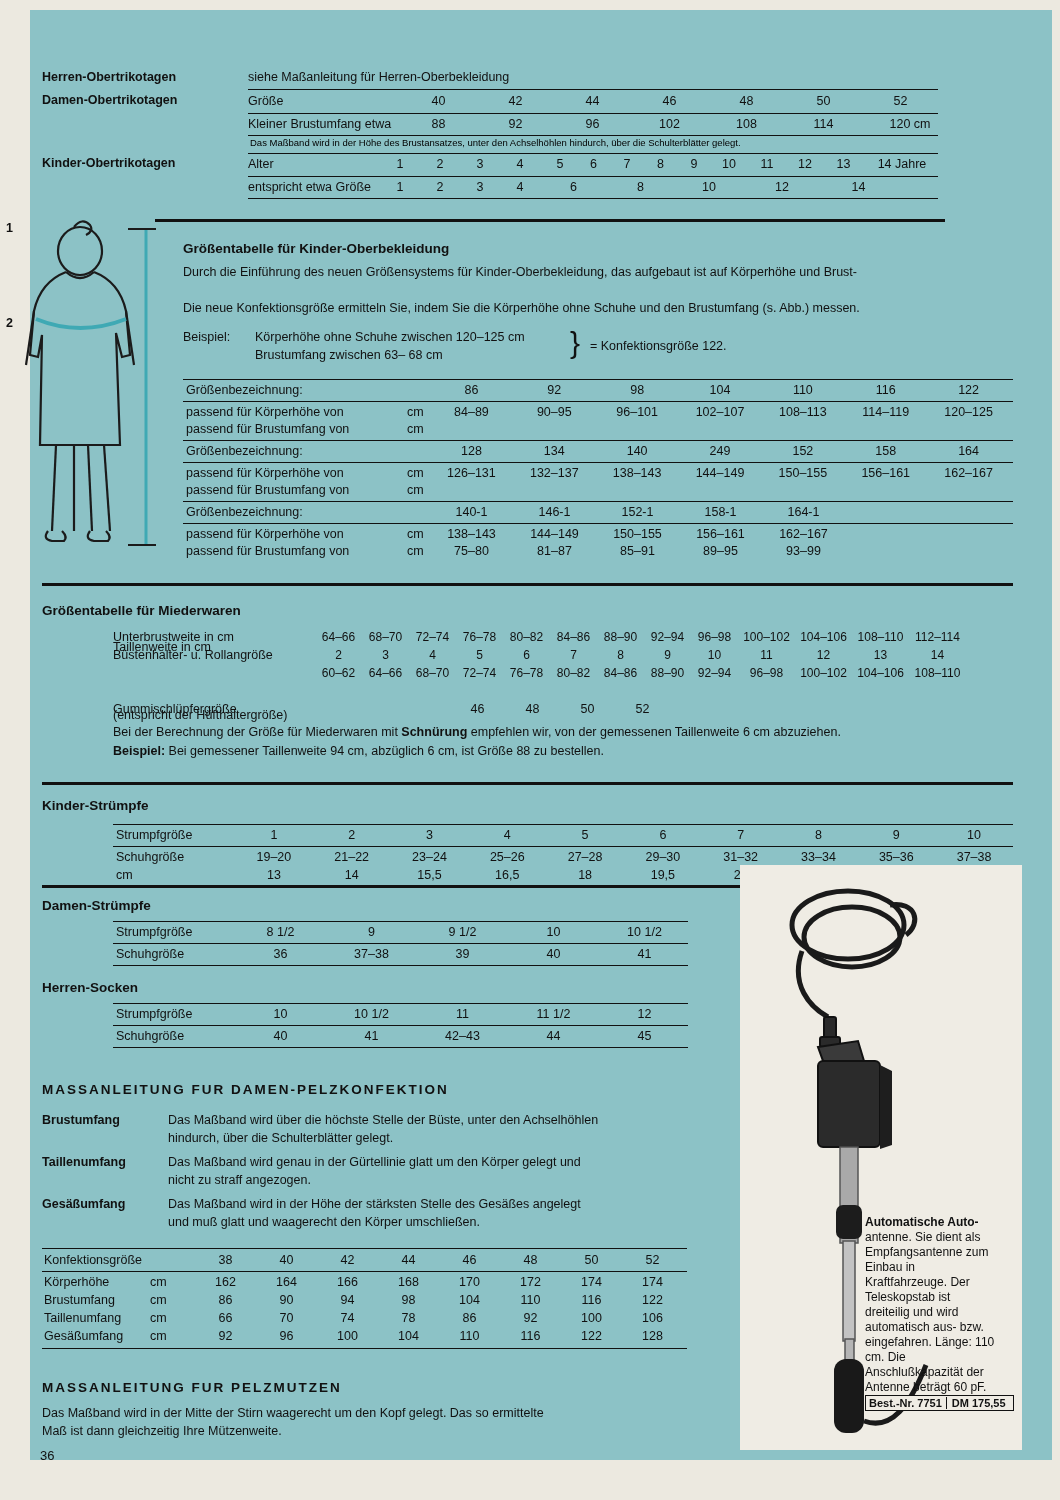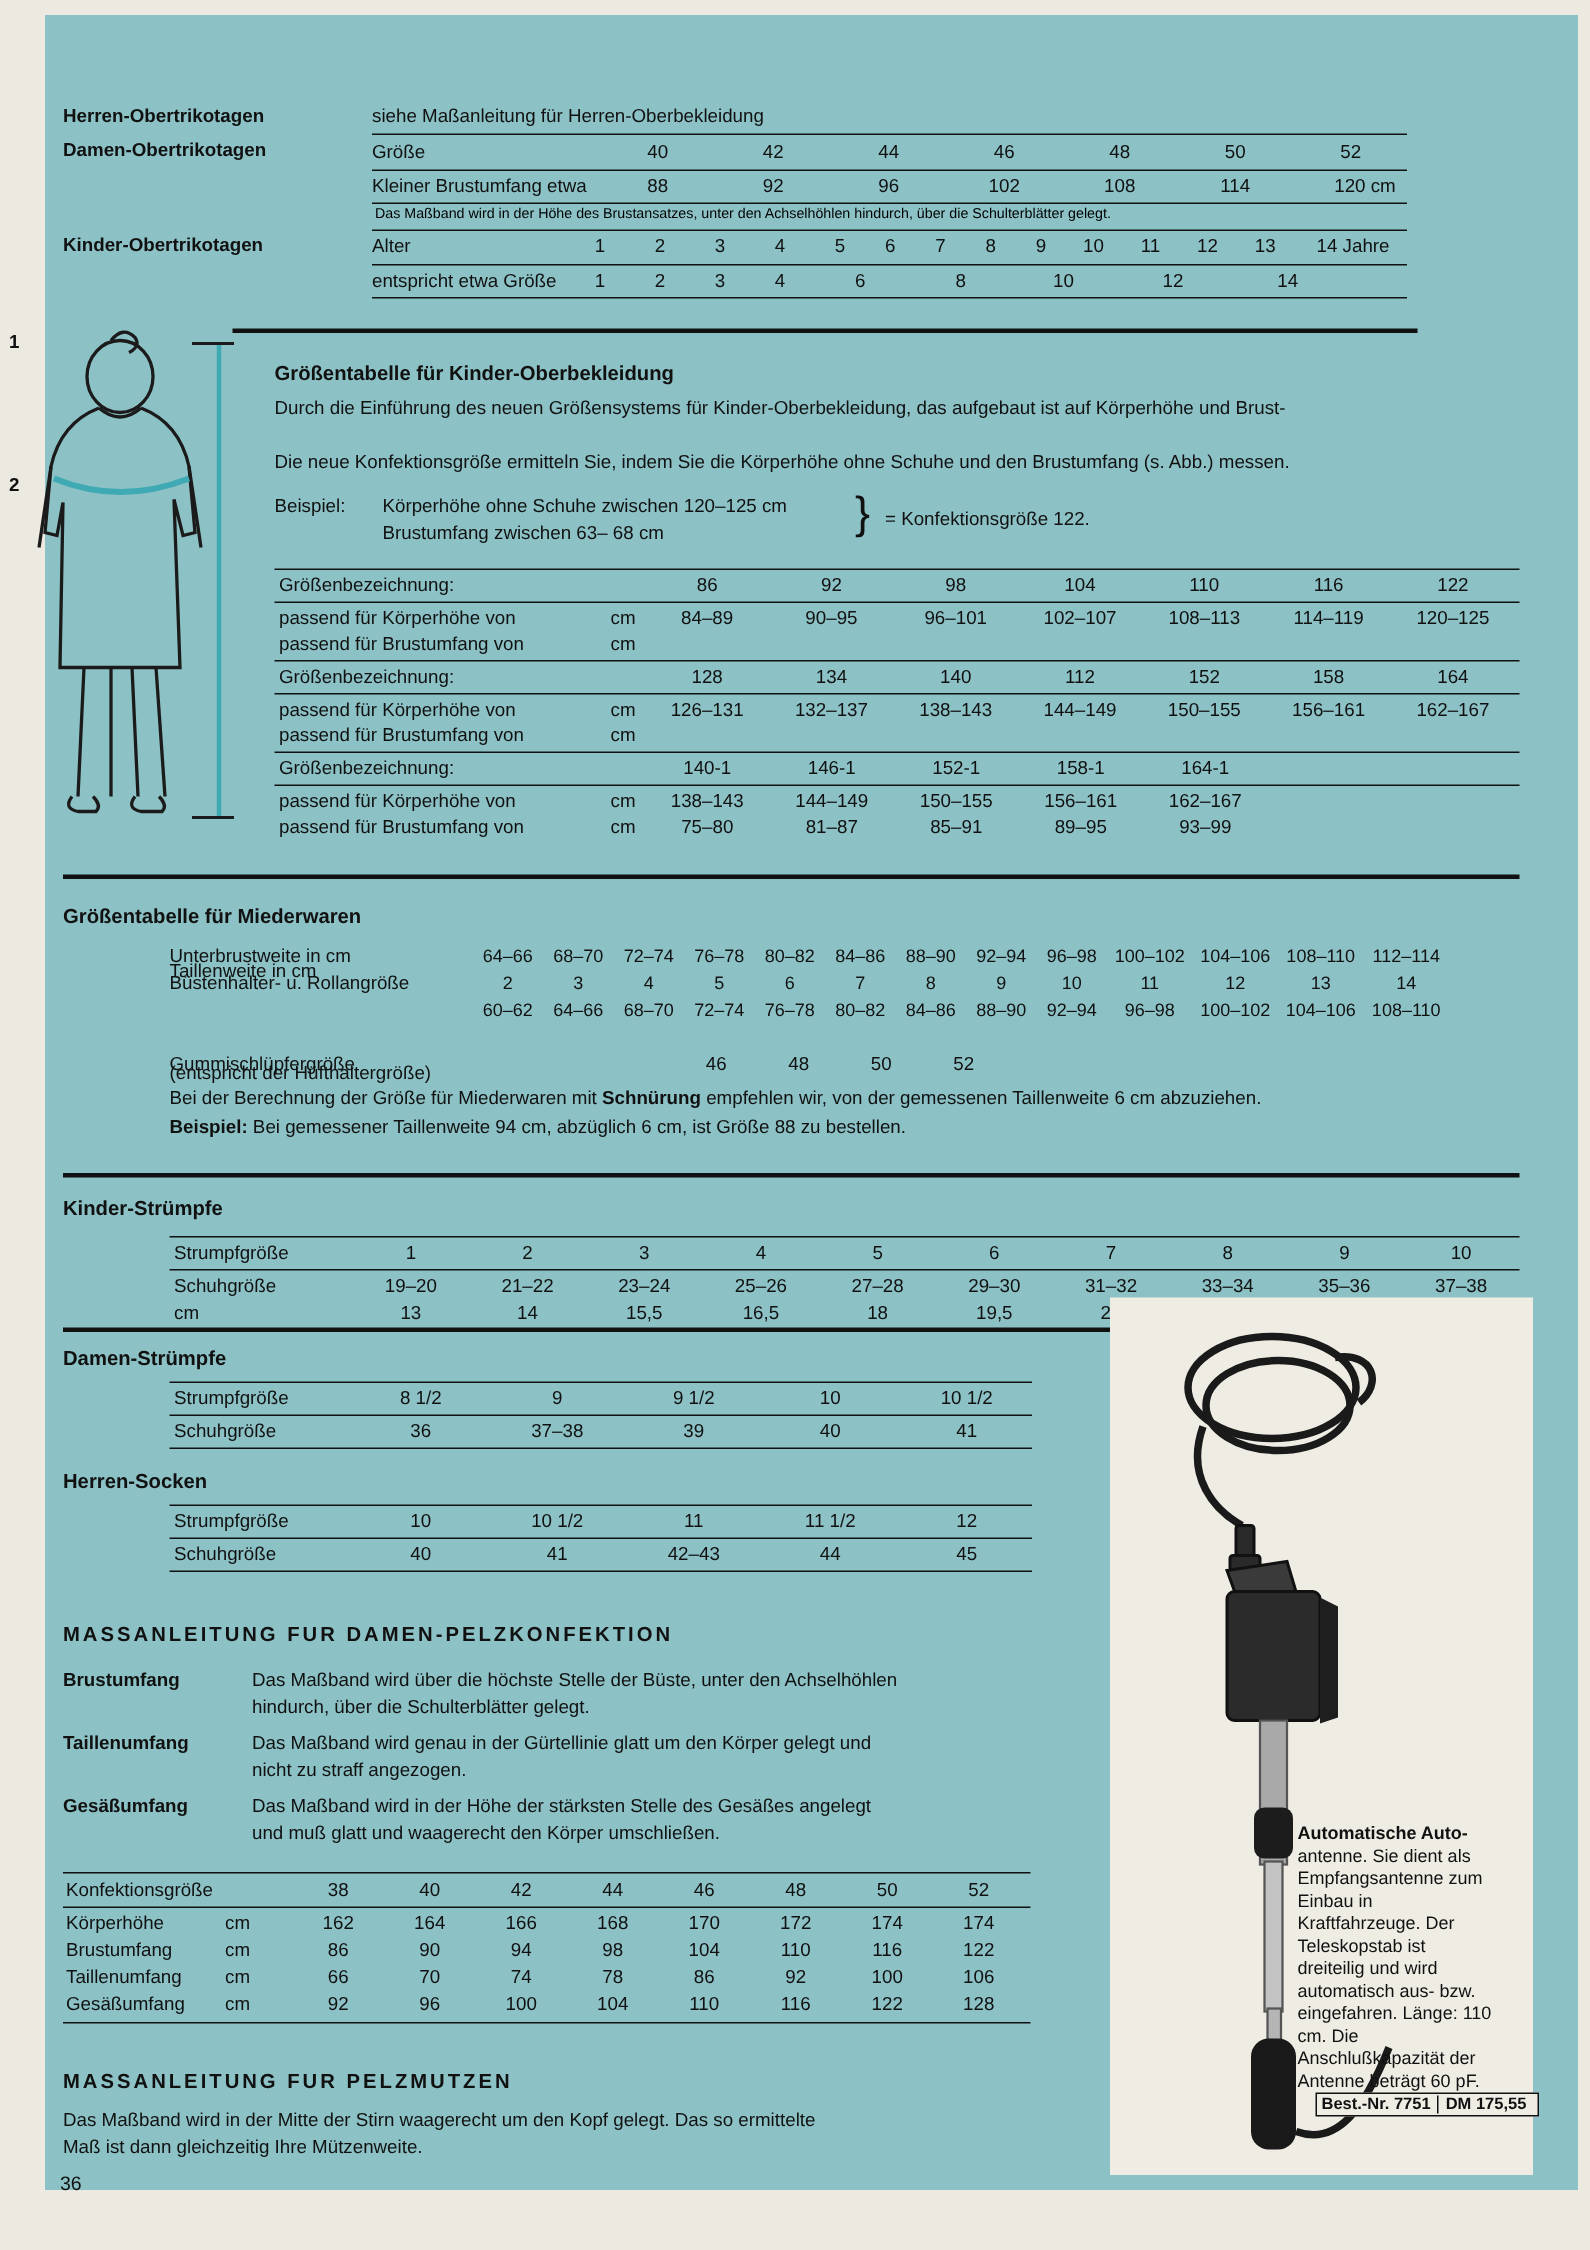--- a/index.html
+++ b/index.html
@@ -66,21 +66,21 @@
     position:absolute;left:740px;top:865px;width:282px;height:585px;
     background:#efece4;
   }
   .photo-caption{
     position:absolute;left:865px;top:1215px;width:130px;
     font-size:12px;line-height:1.25;color:#111;
   }
   .bestnr{
     position:absolute;left:865px;top:1395px;
     font-size:11px;font-weight:bold;color:#111;
-    border:1px solid #111;padding:1px 3px;background:#efece4;margin-left:12px;
+    border:1px solid #111;padding:1px 3px;background:#efece4;
   }
   .bestnr span.sep{display:inline-block;border-left:1px solid #111;margin:0 4px 0 4px;padding-left:5px;}
 
   .pagenum{
     position:absolute;left:40px;top:1448px;font-size:13px;color:#111;
   }
   .sec-title{
     position:absolute;font-size:13.5px;font-weight:bold;letter-spacing:2px;color:#111;
   }
 </style>
@@ -229,21 +229,21 @@
   </div>
   <div class="abs lbl" style="left:186px;top:422px;">passend für Brustumfang von</div>
   <div class="abs lbl" style="left:407px;top:422px;">cm</div>
 
   <div class="hl2" style="left:183px;top:440px;width:830px;"></div>
   <div class="abs lbl" style="left:186px;top:444px;">Größenbezeichnung:</div>
   <div class="numrow" style="left:430px;top:444px;width:580px;">
     <span style="width:83px">128</span>
     <span style="width:83px">134</span>
     <span style="width:83px">140</span>
-    <span style="width:83px">112</span>
+    <span style="width:83px">249</span>
     <span style="width:83px">152</span>
     <span style="width:83px">158</span>
     <span style="width:83px">164</span>
   </div>
   <div class="hl2" style="left:183px;top:462px;width:830px;"></div>
   <div class="abs lbl" style="left:186px;top:466px;">passend für Körperhöhe von</div>
   <div class="abs lbl" style="left:407px;top:466px;">cm</div>
   <div class="numrow" style="left:430px;top:466px;width:580px;">
     <span style="width:83px">126–131</span>
     <span style="width:83px">132–137</span>

